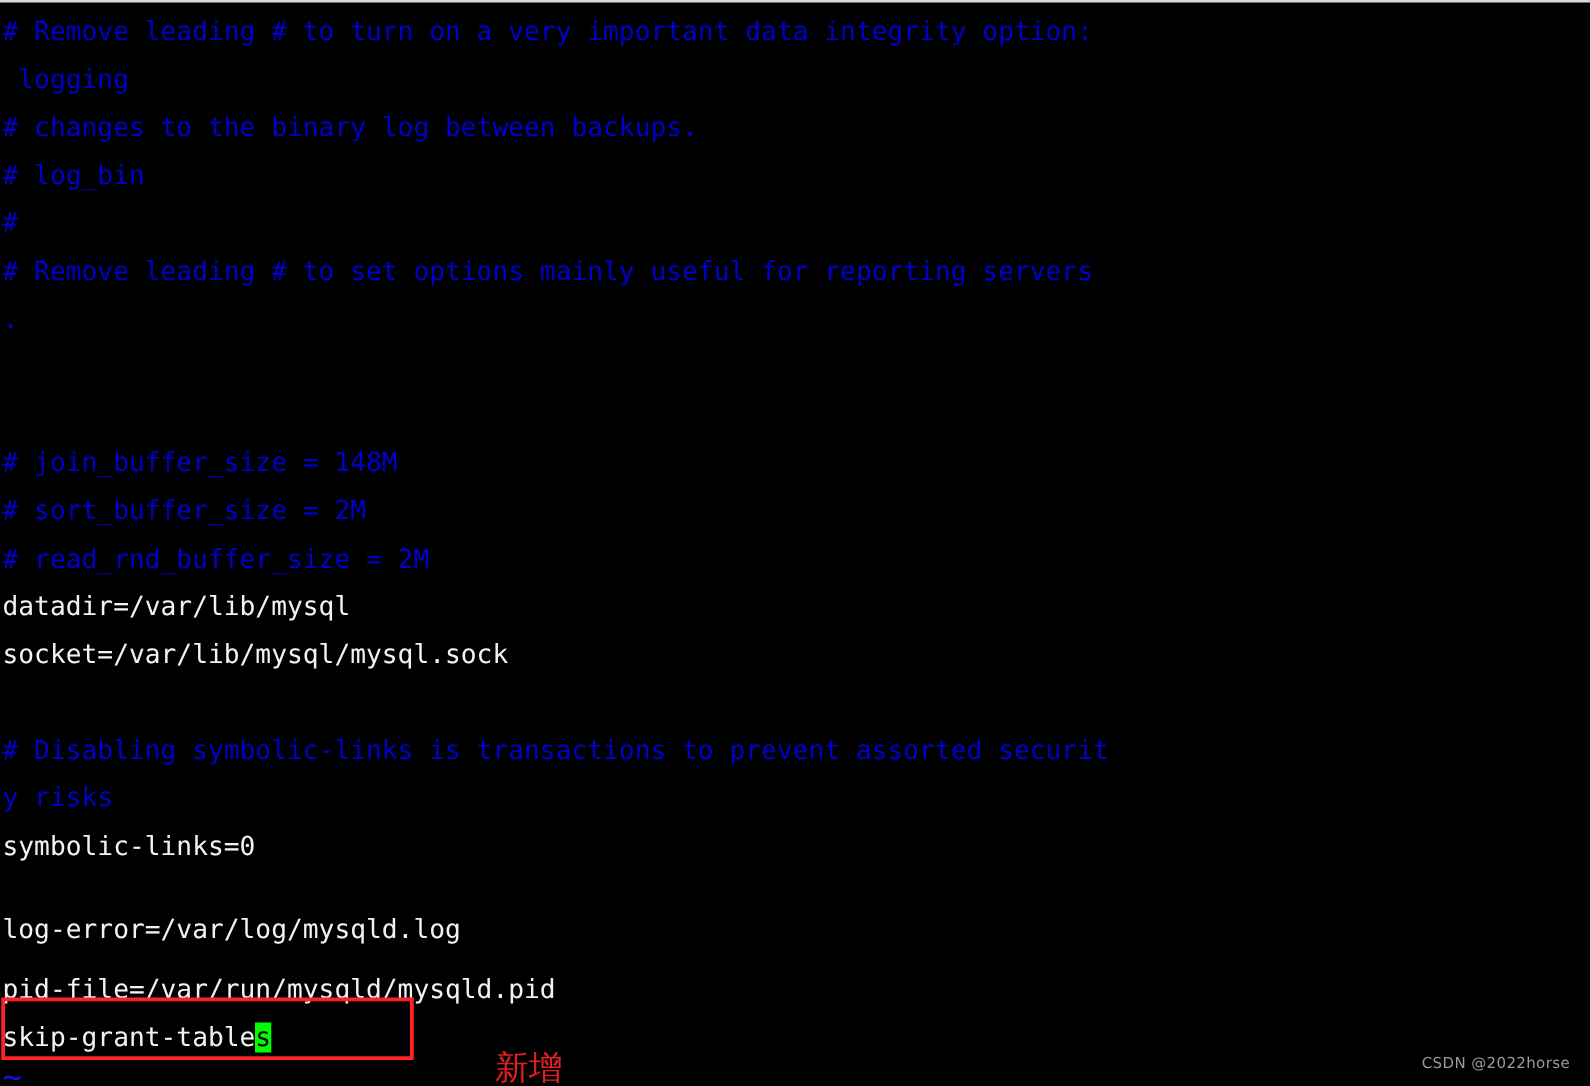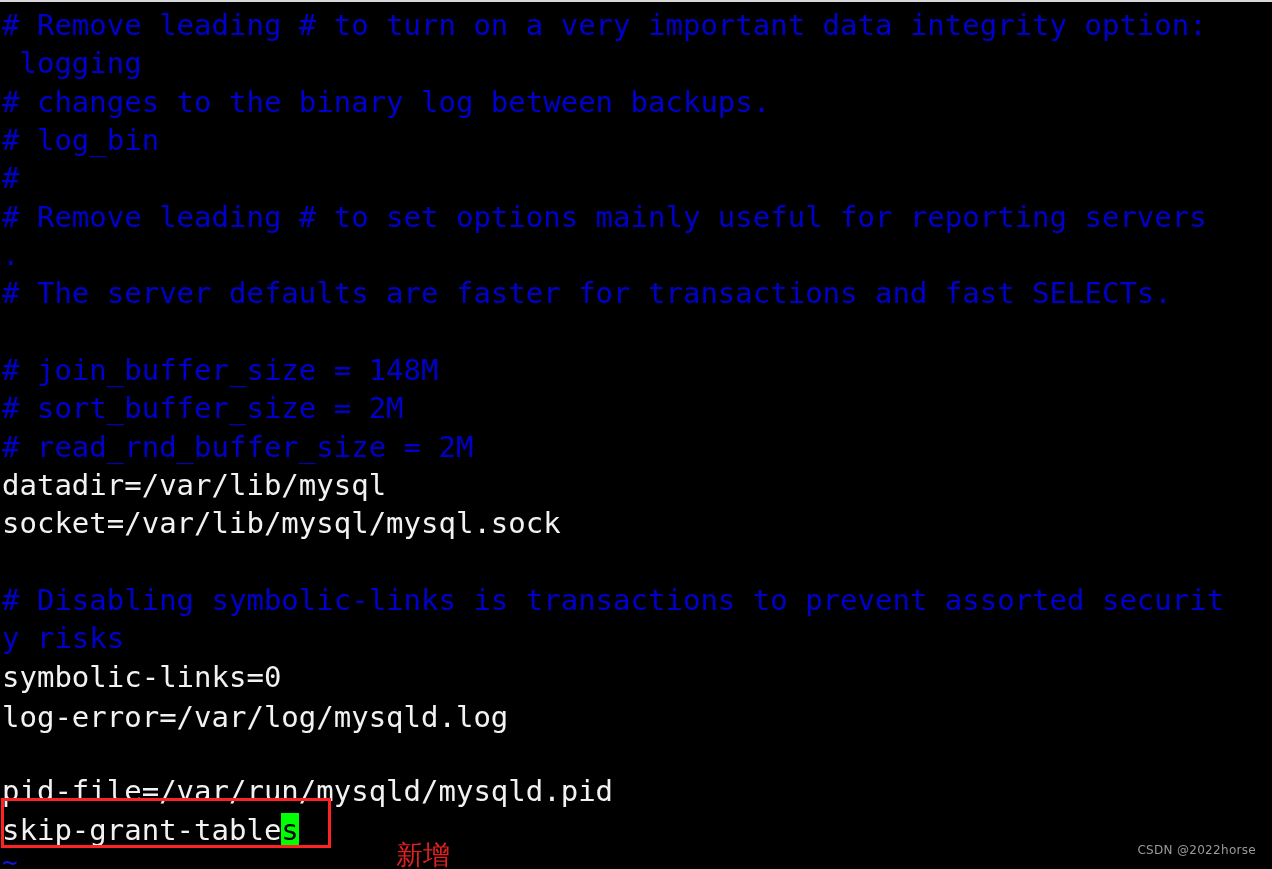--- a/index.html
+++ b/index.html
@@ -31,21 +31,21 @@
     width: 1272px;
     height: 867px;
     padding: 0;
     box-sizing: border-box;
   }
   .line {
     position: absolute;
     left: 2px;
     height: 38px;
     line-height: 38px;
-    font-size: 29px;
+    font-size: 21px;
     letter-spacing: 0px;
     white-space: pre;
     font-family: "DejaVu Sans Mono", "Liberation Mono", monospace;
   }
   .comment  { color: #0000cd; }
   .plain    { color: #f2f2f2; }
   .tilde    { color: #1414e0; }
   .cursor {
     background: #00ff00;
     color: #000000;
@@ -93,32 +93,31 @@
 
   <div id="terminal">
 
     <div class="line comment" style="top:4px"># Remove leading # to turn on a very important data integrity option:</div>
     <div class="line comment" style="top:81px"># changes to the binary log between backups.</div>
     <div class="line comment" style="top:42px"> logging</div>
     <div class="line comment" style="top:119px"># log_bin</div>
     <div class="line comment" style="top:157px">#</div>
     <div class="line comment" style="top:196px"># Remove leading # to set options mainly useful for reporting servers</div>
     <div class="line comment" style="top:234px">.</div>
-    <div class="line comment" style="top:272px"># The server defaults are faster for transactions and fast SELECTs.</div>
     <div class="line comment" style="top:349px"># join_buffer_size = 148M</div>
     <div class="line comment" style="top:387px"># sort_buffer_size = 2M</div>
     <div class="line comment" style="top:426px"># read_rnd_buffer_size = 2M</div>
     <div class="line plain" style="top:464px">datadir=/var/lib/mysql</div>
     <div class="line plain" style="top:502px">socket=/var/lib/mysql/mysql.sock</div>
     <div class="line plain" style="top:541px"></div>
     <div class="line comment" style="top:579px"># Disabling symbolic-links is transactions to prevent assorted securit</div>
     <div class="line comment" style="top:617px">y risks</div>
     <div class="line plain" style="top:656px">symbolic-links=0</div>
     <div class="line plain" style="top:694px"></div>
-    <div class="line plain" style="top:696px">log-error=/var/log/mysqld.log</div>
+    <div class="line plain" style="top:722px">log-error=/var/log/mysqld.log</div>
     <div class="line plain" style="top:770px">pid-file=/var/run/mysqld/mysqld.pid</div>
 
     <div class="line plain" style="top:809px"><span>skip-grant-table</span><span class="cursor">s</span><span></span></div>
 
     <div class="line tilde" style="top:845px;font-size:26px;line-height:30px;height:30px">~</div>
 
   </div>
 
   <div id="annot-box"></div>
   <div id="annot-label">新增</div>

